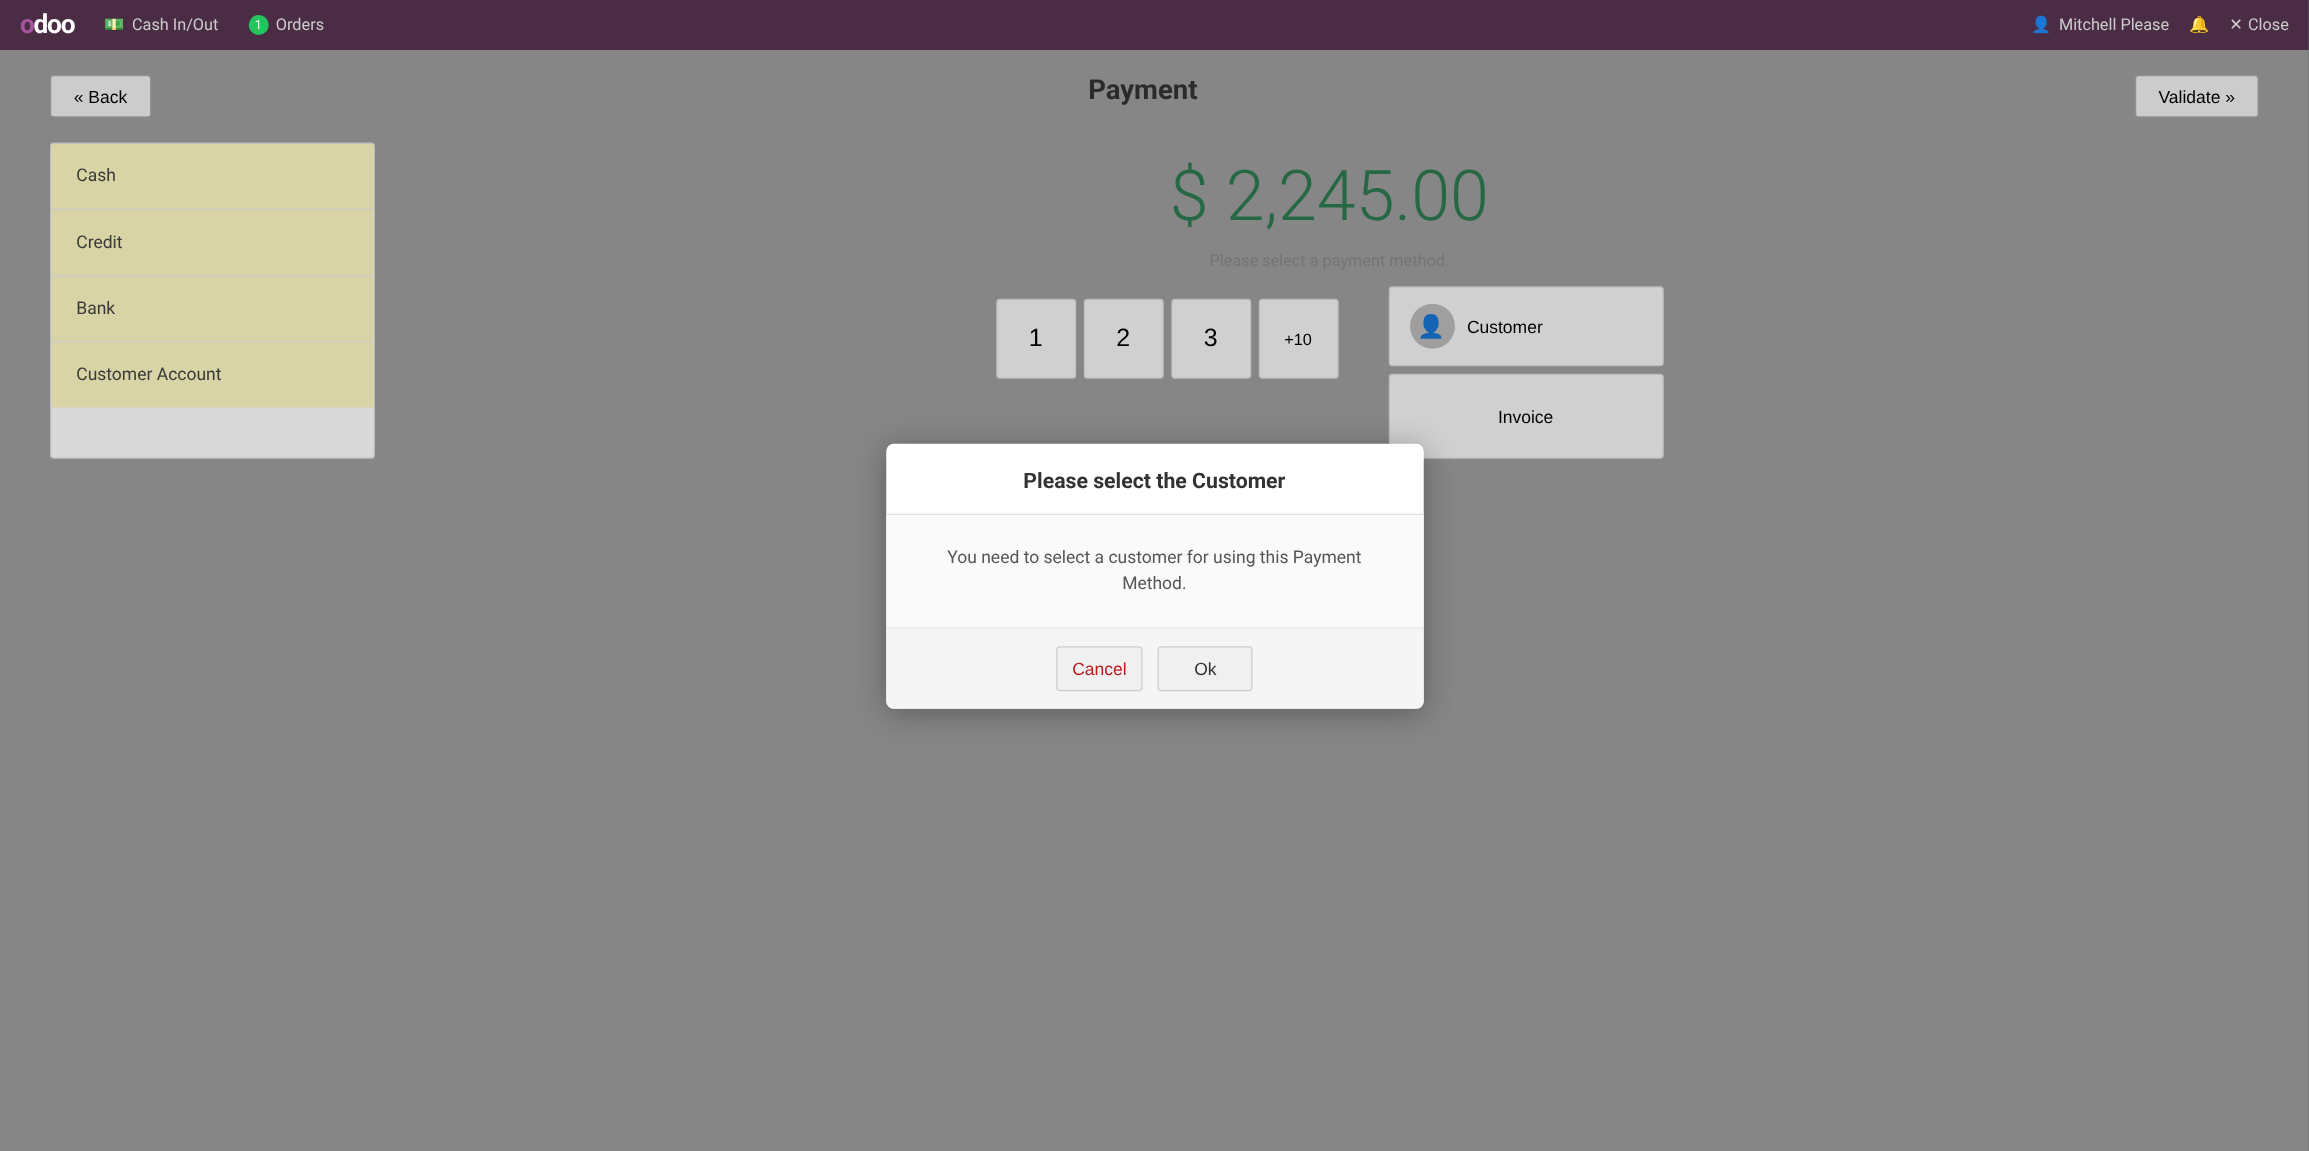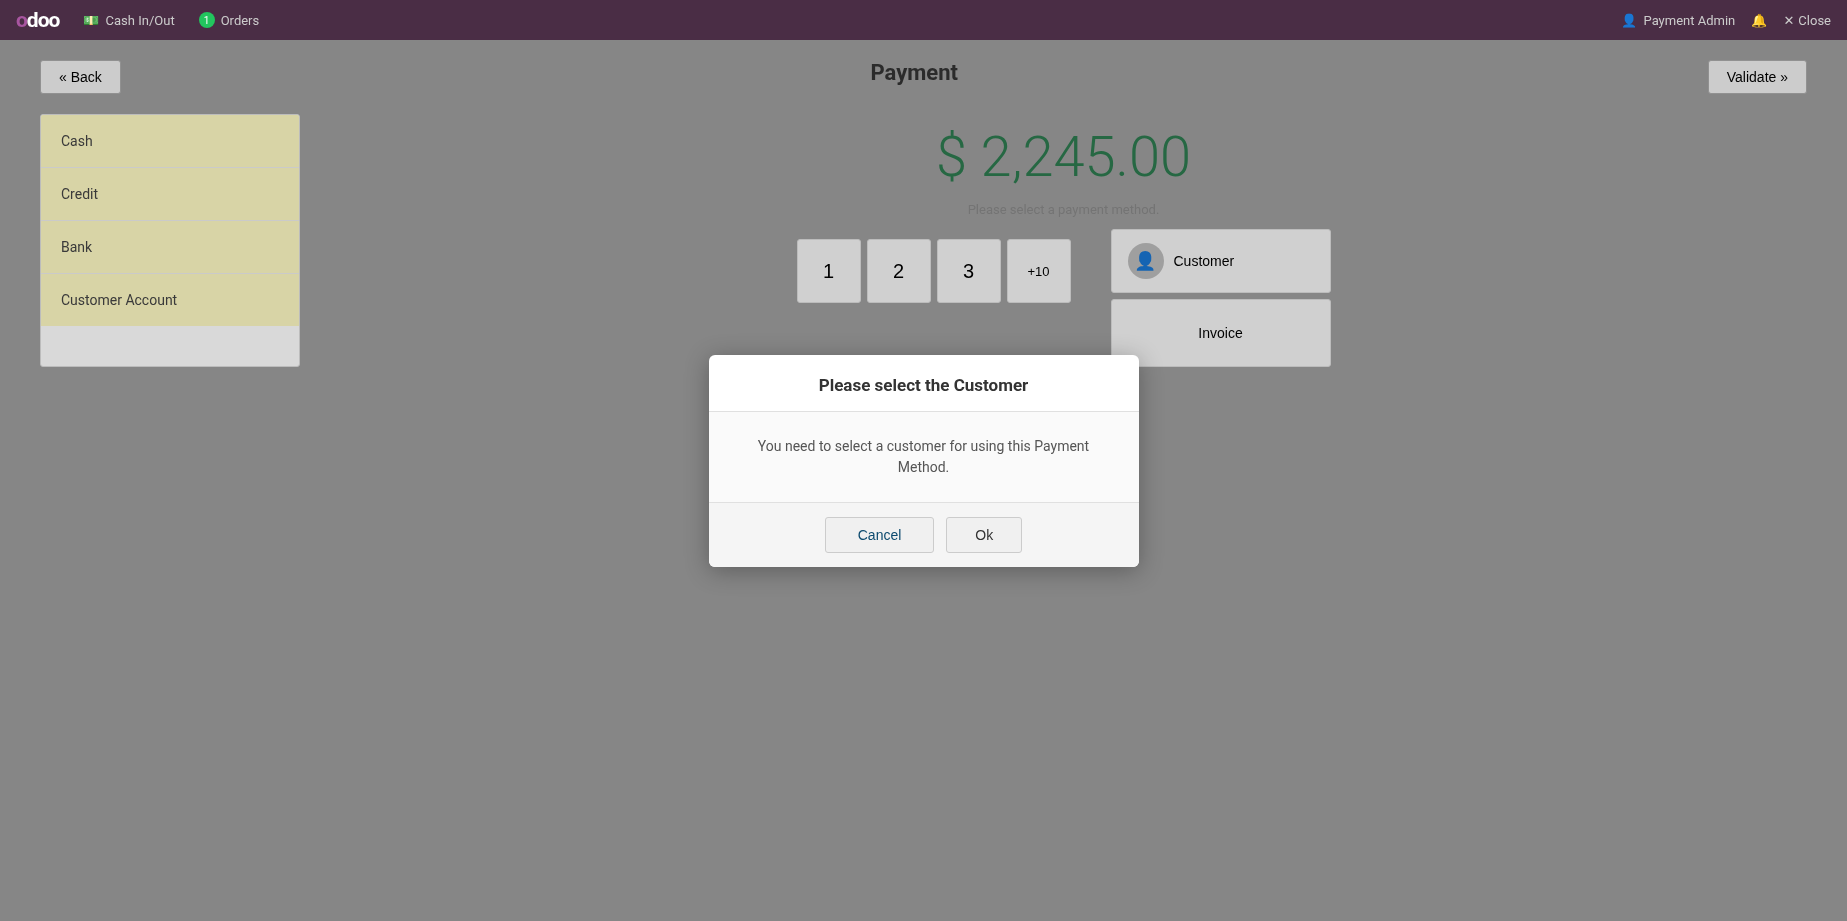--- a/index.html
+++ b/index.html
@@ -271,27 +271,27 @@
       line-height: 1.5;
     }
     .modal-footer {
       background: #f5f5f5;
       padding: 14px 20px;
       display: flex;
       justify-content: center;
       gap: 12px;
     }
     .modal-btn-cancel {
-      padding: 9px 32px;
+      padding: 9px 12px;
       background: #f0f0f0;
       border: 1px solid #ccc;
       font-size: 14px;
       cursor: pointer;
       border-radius: 3px;
-      color: #0c4a6e;
+      color: #b91c1c;
     }
     .modal-btn-ok {
       padding: 9px 28px;
       background: #f0f0f0;
       border: 1px solid #ccc;
       font-size: 14px;
       cursor: pointer;
       border-radius: 3px;
       color: #333;
     }
@@ -307,21 +307,21 @@
     <span>💵</span>
     <span>Cash In/Out</span>
   </div>
   <div class="topbar-nav-item">
     <span class="badge">1</span>
     <span>Orders</span>
   </div>
   <div class="topbar-right">
     <div class="topbar-user">
       <span>👤</span>
-      <span>Payment Admin</span>
+      <span>Mitchell Please</span>
     </div>
     <span>🔔</span>
     <div class="topbar-close">
       <span>✕</span>
       <span>Close</span>
     </div>
   </div>
 </div>
 
 <div class="main-content">

